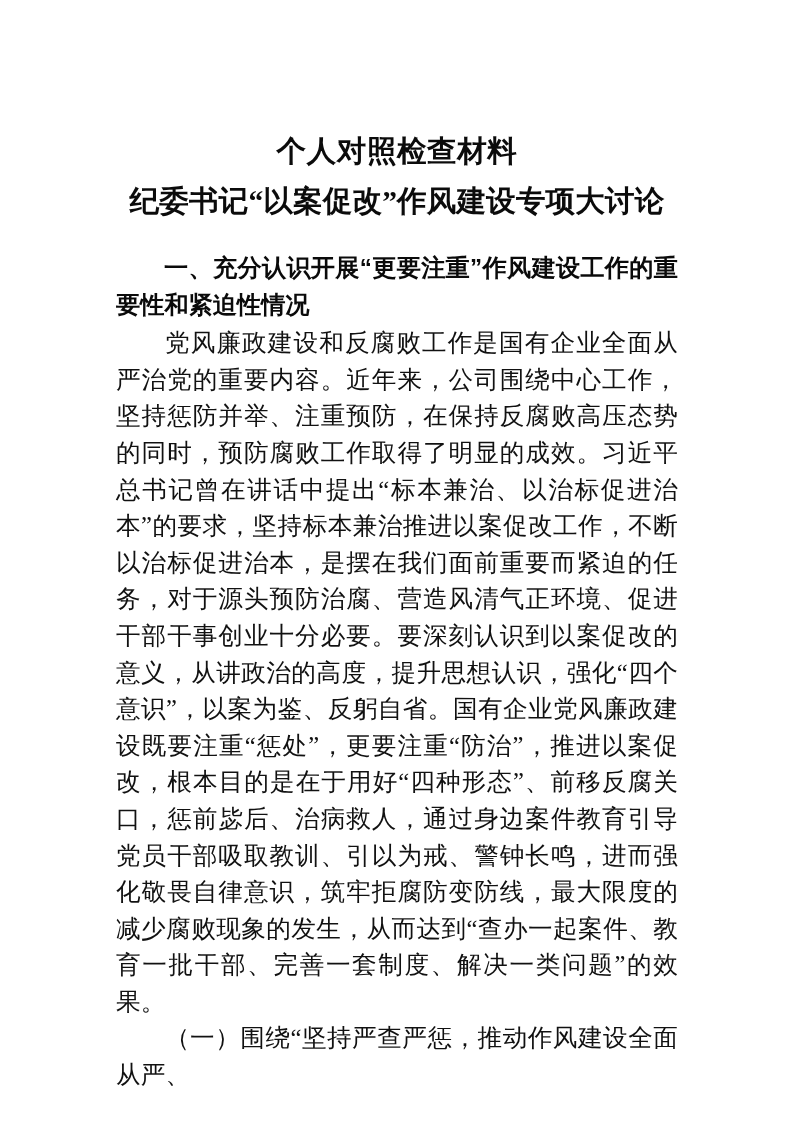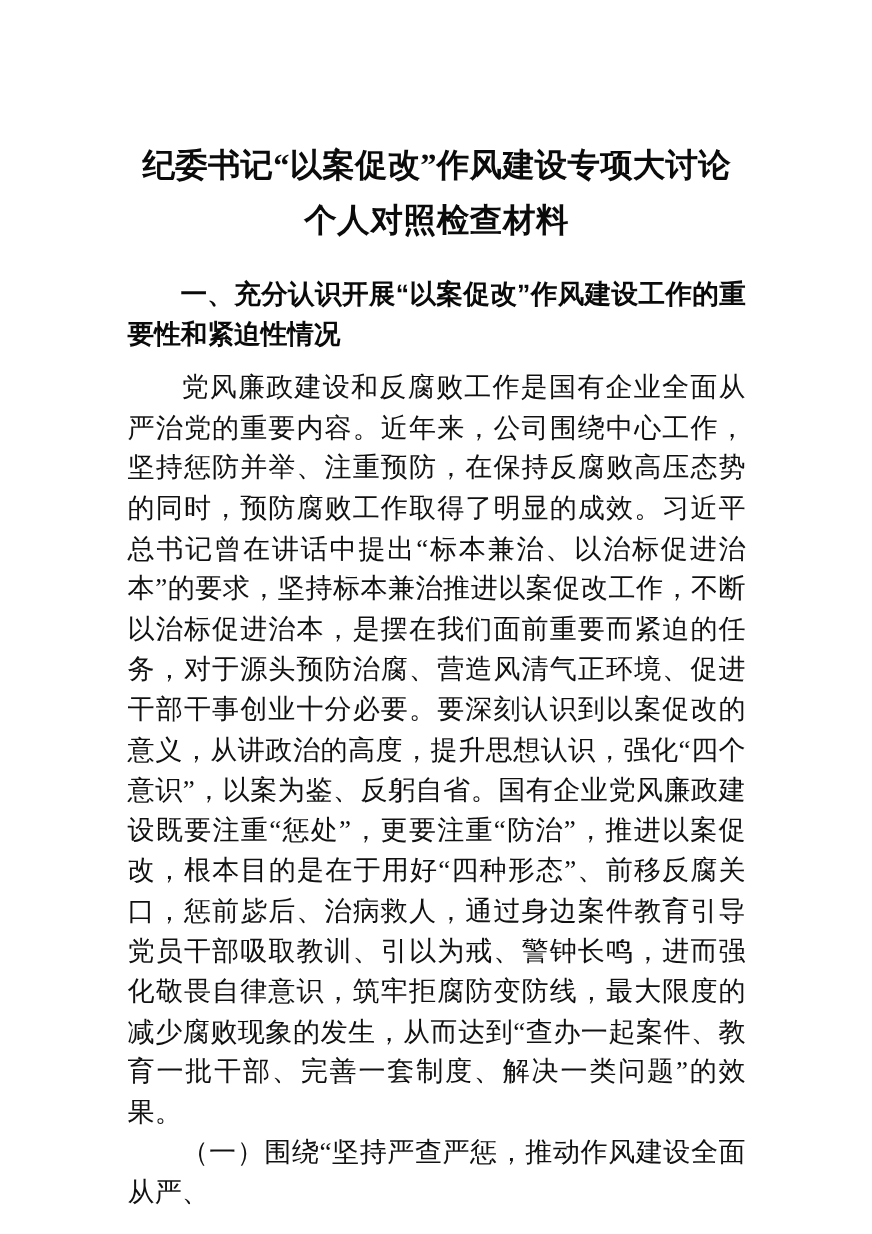--- a/index.html
+++ b/index.html
@@ -80,38 +80,38 @@
     font-size: 24.6px;
     line-height: 36.6px;
     letter-spacing: 0.15px;
     text-indent: 49px;
     text-align: justify;
     text-justify: inter-ideograph;
     color: #111111;
     word-break: break-all;
   }
   .para-intro {
-    margin-top: 12px;
+    margin-top: 2px;
   }
   .para-trailing {
     margin-top: 0px;
   }
 </style>
 </head>
 <body>
 
 <div class="page">
   <div class="content">
 
     <h1 class="doc-title">
+      <span class="tline tline-2">个人对照检查材料</span>
       <span class="tline tline-1">纪委书记“以案促改”作风建设专项大讨论</span>
-      <span class="tline tline-2">个人对照检查材料</span>
     </h1>
 
-    <h2 class="sec-heading sec-heading-1">一、充分认识开展“以案促改”作风建设工作的重要性和紧迫性情况</h2>
+    <h2 class="sec-heading sec-heading-1">一、充分认识开展“更要注重”作风建设工作的重要性和紧迫性情况</h2>
 
     <p class="body-para para-intro">党风廉政建设和反腐败工作是国有企业全面从严治党的重要内容。近年来，公司围绕中心工作，坚持惩防并举、注重预防，在保持反腐败高压态势的同时，预防腐败工作取得了明显的成效。习近平总书记曾在讲话中提出“标本兼治、以治标促进治本”的要求，坚持标本兼治推进以案促改工作，不断以治标促进治本，是摆在我们面前重要而紧迫的任务，对于源头预防治腐、营造风清气正环境、促进干部干事创业十分必要。要深刻认识到以案促改的意义，从讲政治的高度，提升思想认识，强化“四个意识”，以案为鉴、反躬自省。国有企业党风廉政建设既要注重“惩处”，更要注重“防治”，推进以案促改，根本目的是在于用好“四种形态”、前移反腐关口，惩前毖后、治病救人，通过身边案件教育引导党员干部吸取教训、引以为戒、警钟长鸣，进而强化敬畏自律意识，筑牢拒腐防变防线，最大限度的减少腐败现象的发生，从而达到“查办一起案件、教育一批干部、完善一套制度、解决一类问题”的效果。</p>
 
 
     <p class="body-para para-trailing">（一）围绕“坚持严查严惩，推动作风建设全面从严、</p>
 
   </div>
 </div>
 
 </body></html>

